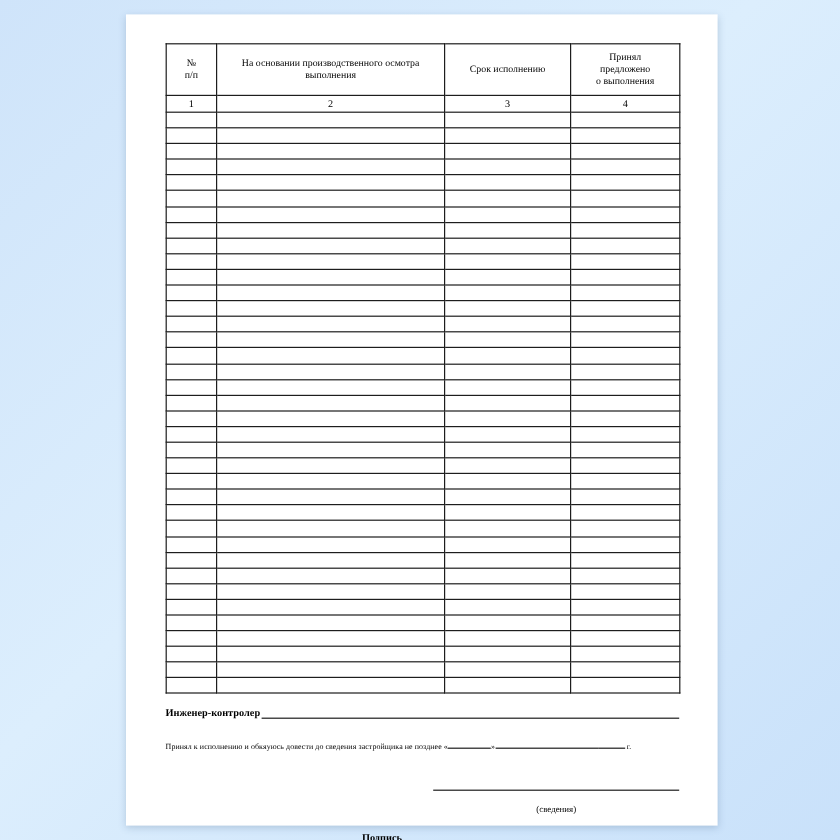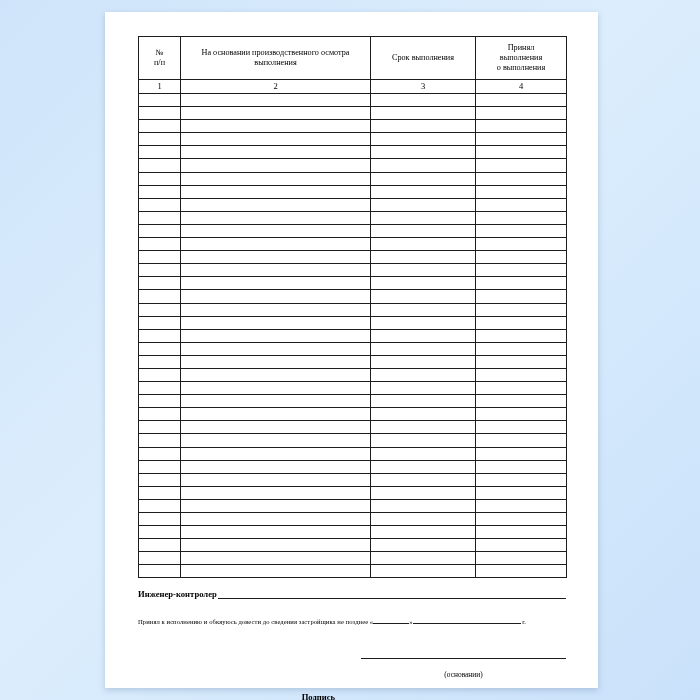--- a/index.html
+++ b/index.html
@@ -155,24 +155,24 @@
             <col class="col3">
             <col class="col4">
         </colgroup>
         <thead>
           <tr>
             <td class="h-num">
               <div>№</div>
               <div>п/п</div>
             </td>
             <td>На основании производственного осмотра выполнения</td>
-            <td>Срок выполнения</td>
+            <td>Срок исполнению</td>
             <td>
               <div>Принял</div>
-              <div>выполнения</div>
+              <div>предложено</div>
               <div>о выполнения</div>
             </td>
           </tr>
         </thead>
         <tbody>
           <tr class="numrow">
             <td>1</td>
             <td>2</td>
             <td>3</td>
             <td>4</td>
@@ -407,21 +407,21 @@
           <span class="label">Инженер-контролер</span>
           <span class="rule"></span>
         </div>
 
         <div class="accept-line">
           <span>Принял к исполнению и обкяуюсь довести до сведения застройщика не позднее «</span><span class="u u-short"></span><span>»</span><span class="u u-mid"></span><span class="u u-tiny"></span> <span>г.</span>
         </div>
 
         <div class="post-block">
           <span class="post-rule"></span><br>
-          <span class="post-caption">(основании)</span>
+          <span class="post-caption">(сведения)</span>
         </div>
 
         <div class="sign-block">
           <span>Подпись</span>
           <span class="rule"></span>
         </div>
       </div>
 
     </div>
   </div>

